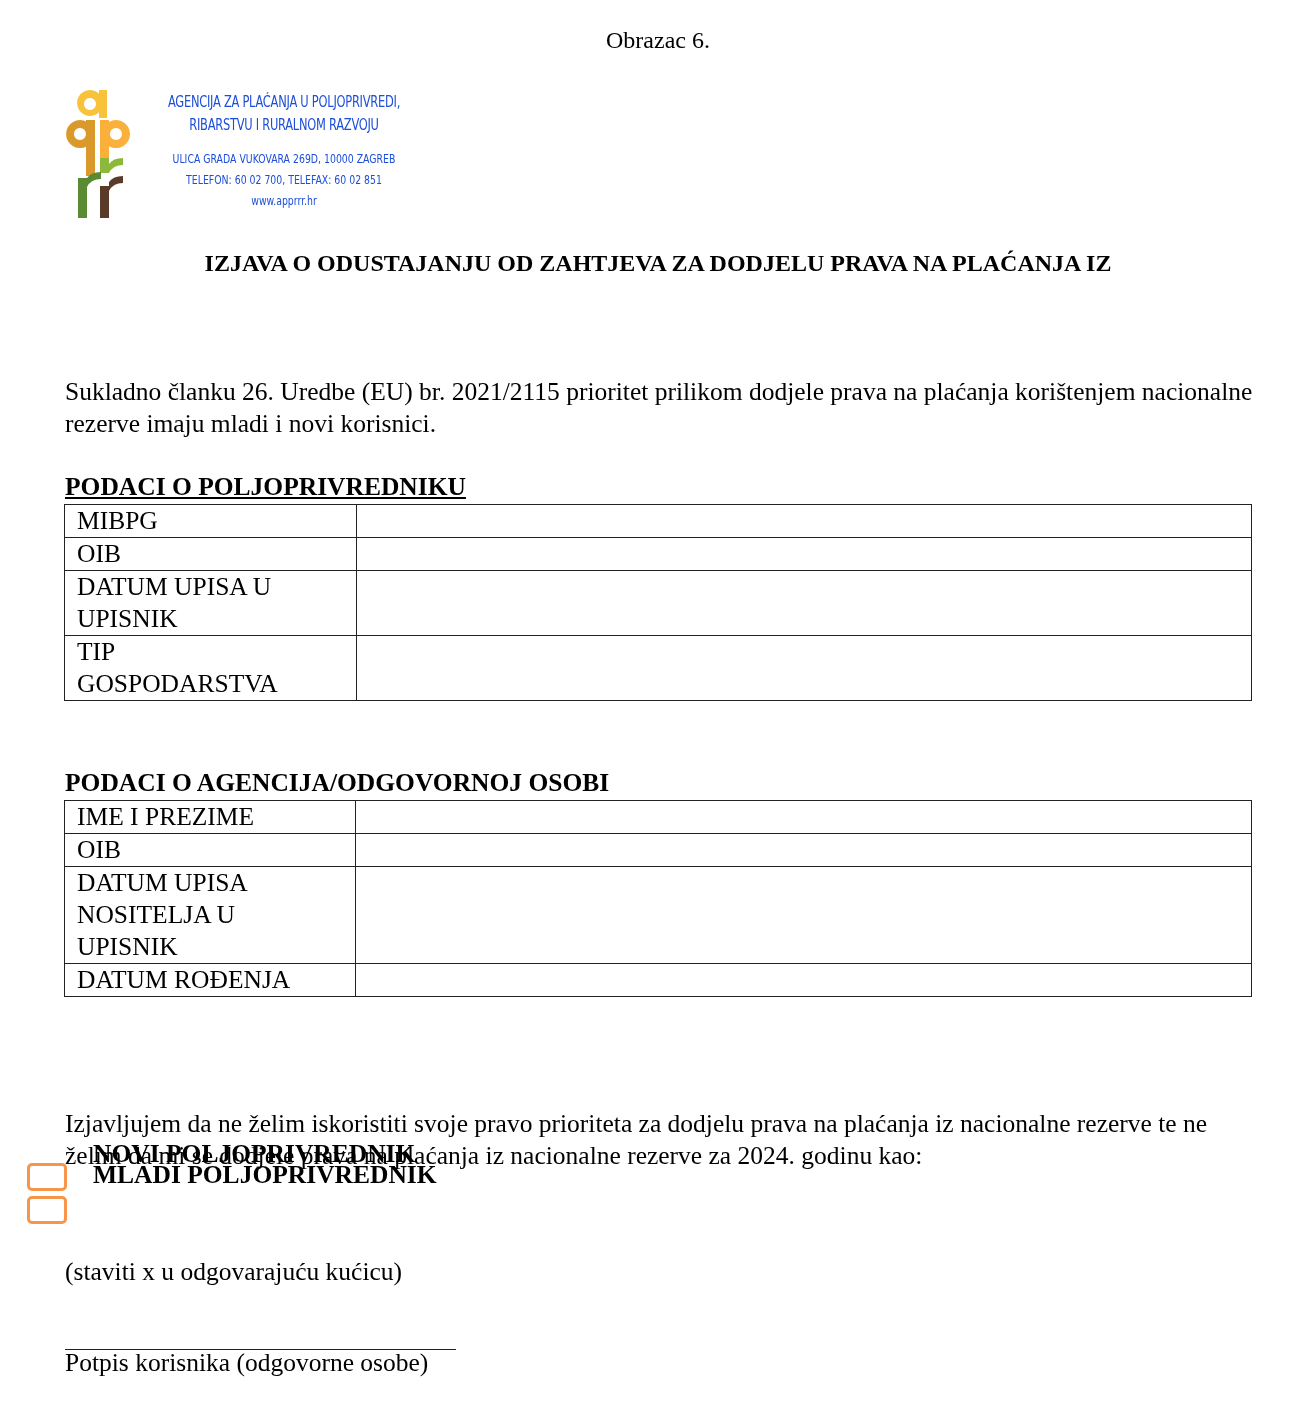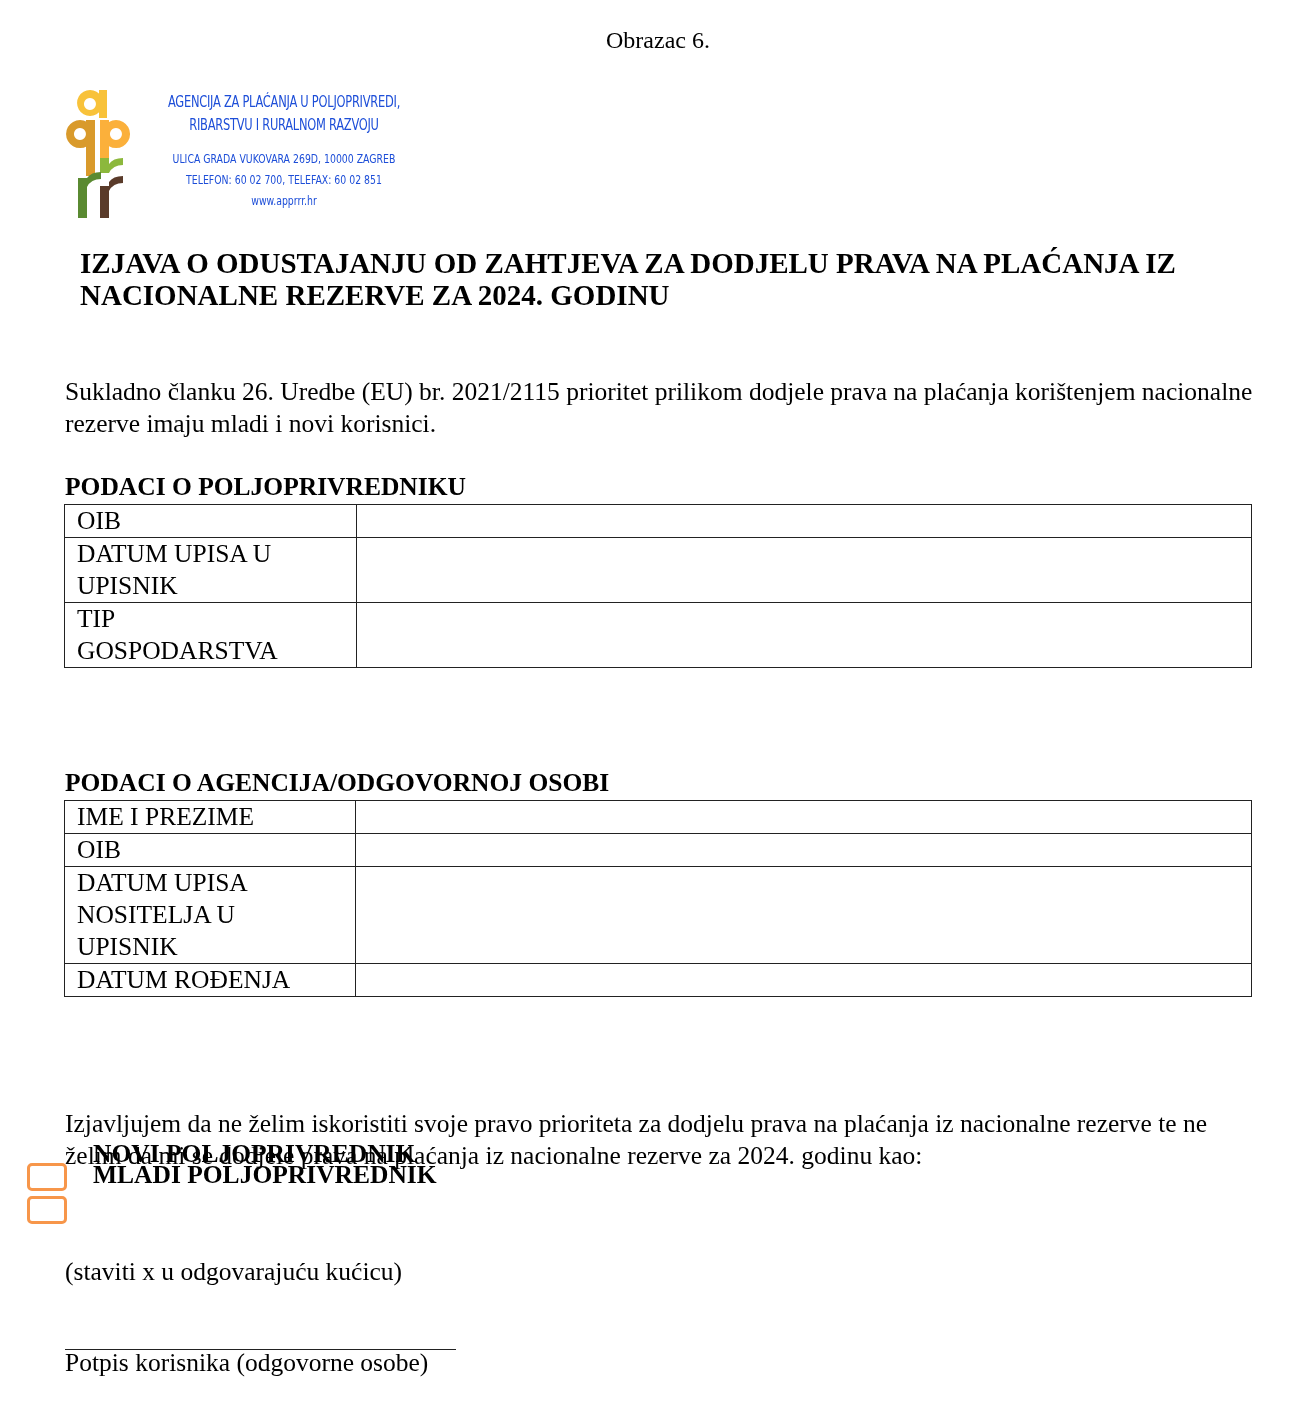--- a/index.html
+++ b/index.html
@@ -6,25 +6,25 @@
   body { width: 1301px; height: 1424px; position: relative; overflow: hidden;
          font-family: "Liberation Serif", "DejaVu Serif", serif; color: #000; }
   .abs { position: absolute; }
   .form-number { left: 0; width: 1316px; top: 27px; text-align: center; font-size: 24px; }
   .logo-mark { left: 60px; top: 86px; width: 80px; height: 132px; }
   .agency { left: 139px; top: 91px; width: 290px; font-family: "DejaVu Sans Condensed", "DejaVu Sans", sans-serif;
             color: #1d4ed8; text-align: center; }
   .agency .name { font-size: 15.5px; line-height: 23px; letter-spacing: -0.3px; transform: scaleX(0.82); transform-origin: center; white-space: nowrap; }
   .agency .addr { font-size: 13px; line-height: 21px; transform: scaleX(0.8); transform-origin: center; white-space: nowrap; }
   .agency .addr1 { margin-top: 11px; }
-  .title { left: 80px; width: 1156px; top: 247px; text-align: left; font-weight: bold; font-size: 29px; line-height: 32px; }
+  .title { left: 80px; width: 1156px; top: 247px; text-align: center; font-weight: bold; font-size: 24px; line-height: 32px; }
   .para { left: 65px; width: 1200px; font-size: 25.5px; line-height: 32px; }
   .para1 { top: 376px; }
   .section-h { left: 65px; font-weight: bold; font-size: 25.5px; }
-  .sec1 { top: 472px; }
+  .sec1 { top: 472px; text-decoration: underline; }
   .sec2 { top: 768px; }
   table.form { position: absolute; left: 64px; width: 1188px; border-collapse: collapse; }
   table.form td { border: 1.5px solid #222; font-size: 25.5px; line-height: 32px; padding: 0 0 0 12px; vertical-align: top; }
   table.form td.lbl { width: 279px; }
   table.form td.val { padding: 0; }
   table.t1 { top: 504px; }
   table.t2 { top: 800px; padding-left: 28px; }
   table.t2 td.lbl { width: 278px; }
   .para2 { top: 1088px; margin-top: 20px; }
   .chk { width: 34px; height: 22px; border: 3.5px solid #f7964a; border-radius: 5px; background: #fff; cursor: pointer; }
@@ -64,28 +64,31 @@
 <div class="abs agency">
   <div class="name">AGENCIJA ZA PLAĆANJA U POLJOPRIVREDI,</div>
   <div class="name">RIBARSTVU I RURALNOM RAZVOJU</div>
   <div class="addr addr1">ULICA  GRADA VUKOVARA 269D, 10000 ZAGREB</div>
   <div class="addr">TELEFON: 60 02 700, TELEFAX: 60 02 851</div>
   <div class="addr">www.apprrr.hr</div>
 </div>
 
 <div class="abs title">
   <div>IZJAVA O ODUSTAJANJU OD ZAHTJEVA ZA DODJELU PRAVA NA PLAĆANJA IZ</div>
-  <div>NACIONALNE REZERVE ZA 2024. GODINU</div>
 </div>
 
 <div class="abs para para1">Sukladno članku 26. Uredbe  (EU) br. 2021/2115  prioritet prilikom dodjele prava na plaćanja korištenjem nacionalne rezerve imaju mladi i novi korisnici.</div>
 
 <div class="abs section-h sec1">PODACI O POLJOPRIVREDNIKU</div>
 <table class="form t1">
   <tbody>
+      <tr>
+    <td class="lbl">MIBPG</td>
+    <td class="val"></td>
+  </tr>
   <tr>
     <td class="lbl">OIB</td>
     <td class="val"></td>
   </tr>
   <tr>
     <td class="lbl">DATUM UPISA U<br>UPISNIK</td>
     <td class="val"></td>
   </tr>
   <tr>
     <td class="lbl">TIP<br>GOSPODARSTVA</td>

